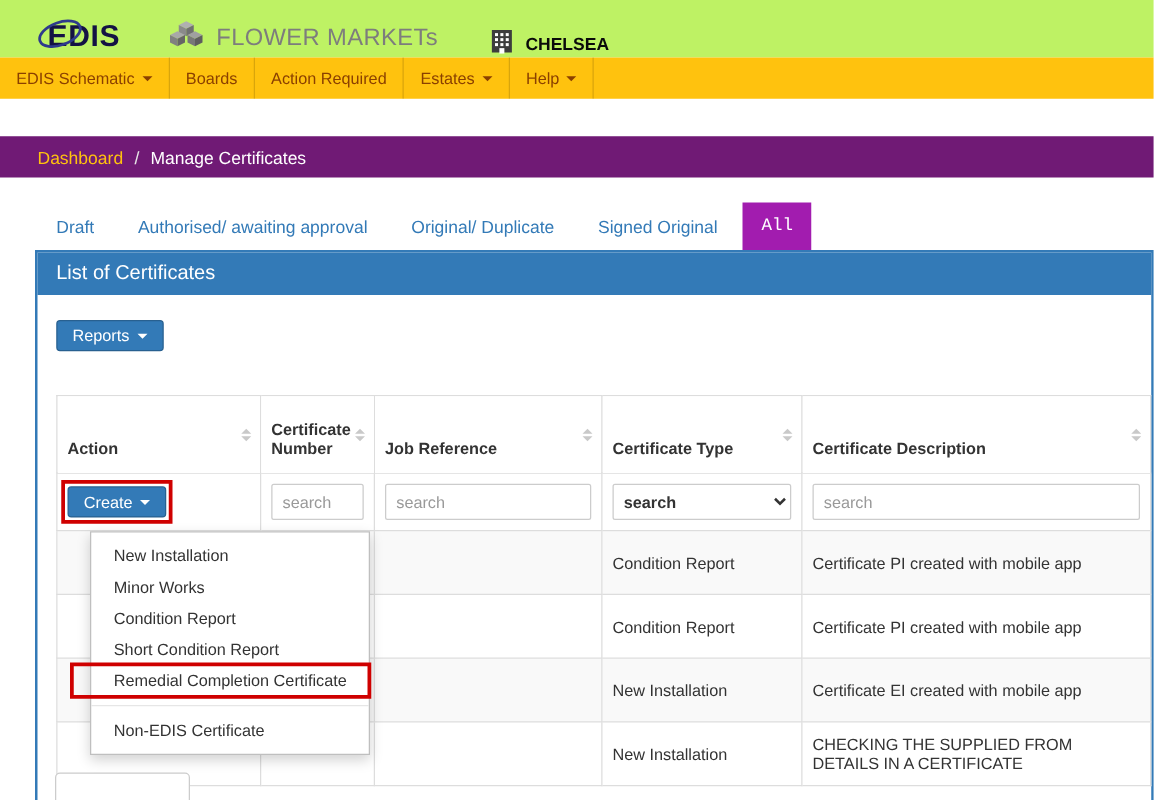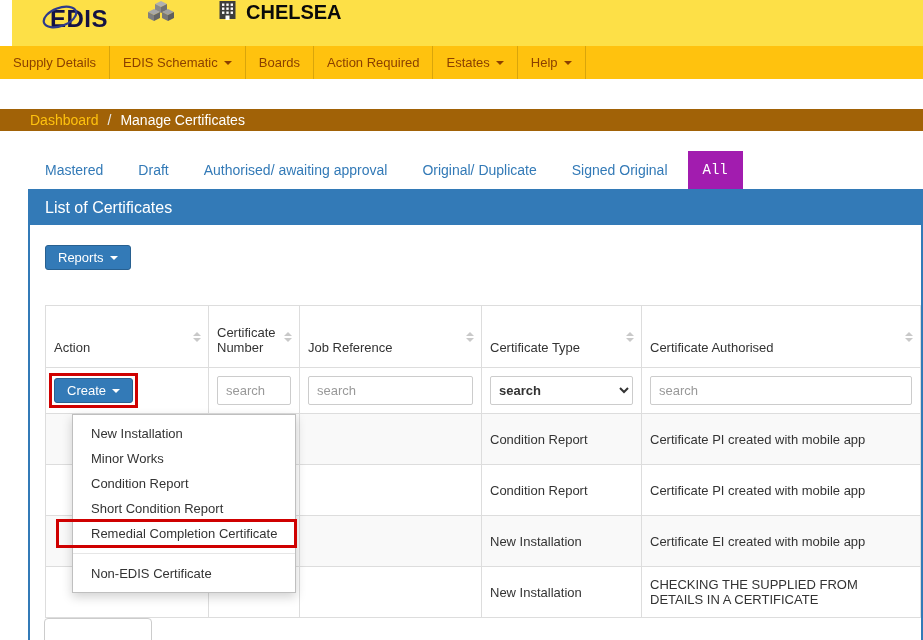--- a/index.html
+++ b/index.html
@@ -1,34 +1,34 @@
 <!DOCTYPE html>
 <html><head>
 <meta charset="utf-8">
 <style>
   * { margin:0; padding:0; box-sizing:border-box; }
   html,body { width:923px; height:640px; }
   body { overflow:hidden; position:relative; background:#fff;
          font-family:"Liberation Sans","DejaVu Sans",sans-serif; }
 
   
-  .topbar { height:46px; display:flex; align-items:flex-start; padding-left:30px; background:#fde047;margin-left:12px; }
+  .topbar { height:46px; display:flex; align-items:flex-end; padding-left:30px; background:#bef264; }
   .logo { margin-right:26px; display:flex; align-items:center; cursor:pointer; }
   .market { display:flex; align-items:center; gap:9px; color:#7d7d7d; font-size:19px; letter-spacing:.3px; }
-  .site { display:flex; align-items:center; gap:9px; margin-left:42px; color:#0a0a0a; font-weight:700; font-size:20px; }
+  .site { display:flex; align-items:center; gap:9px; margin-left:42px; color:#0a0a0a; font-weight:700; font-size:14px; }
 
   
   .mainnav { background:#ffc20e; height:33px; display:flex; font-size:13px; color:#8b4000; }
   .nav-item { padding:0 13px; display:flex; align-items:center; border-right:1px solid rgba(0,0,0,.15); cursor:pointer; white-space:nowrap; }
   .nav-item.annotated { outline:3px solid #cf0000; outline-offset:-2px; }
   .caret { width:0; height:0; border-left:4px solid transparent; border-right:4px solid transparent;
            border-top:4px solid currentColor; margin-left:6px; display:inline-block; }
 
   
-  .breadcrumb-bar { margin-top:30px; background:#a16207; height:22px; display:flex; align-items:center;
+  .breadcrumb-bar { margin-top:30px; background:#701a75; height:33px; display:flex; align-items:center;
                     padding-left:30px; font-size:14px; gap:9px; }
   .bc-link { color:#ffc20e; cursor:pointer; text-decoration:none; }
   .bc-sep { color:#e8e8e8; }
   .bc-current { color:#fff; }
 
   
   .tabs { display:flex; margin:20px 0 0 30px; }
   .tab { padding:11px 15px; margin-right:5px; color:#337ab7; font-size:14px; cursor:pointer; white-space:nowrap; }
   .tab.active { background:#a21caf; color:#fff;font-family:Liberation Mono, monospace; }
 
@@ -39,21 +39,21 @@
 
   .btn { display:inline-flex; align-items:center; background:#337ab7; color:#fff; border:1px solid #286090;
          border-radius:3px; padding:4px 12px; font-size:13px; cursor:pointer; font-family:inherit; }
   .btn .caret { border-top-color:#fff; }
   .red-wrap { display:inline-block; outline:3px solid #cf0000; outline-offset:2px; }
 
   
   .cert-table { width:100%; border-collapse:collapse; table-layout:fixed; margin-top:35px; }
   .cert-table th, .cert-table td { border:1px solid #ddd; }
   .cert-table thead th { height:62px; vertical-align:bottom; text-align:left; padding:8px 24px 12px 8px;
-                         font-size:13px; color:#333; position:relative; font-weight:400; cursor:pointer; background:#fff; }
+                         font-size:13px; color:#333; position:relative; font-weight:700; cursor:pointer; background:#fff; }
   .sort-icon { position:absolute; right:7px; top:50%; transform:translateY(-50%);
                display:flex; flex-direction:column; gap:2px; align-items:center; cursor:pointer; }
   .tri-up   { width:0; height:0; border-left:4px solid transparent; border-right:4px solid transparent; border-bottom:4px solid #c9c9c9; }
   .tri-down { width:0; height:0; border-left:4px solid transparent; border-right:4px solid transparent; border-top:4px solid #c9c9c9; }
 
   .filter-row td { padding:8px; background:#fff; }
   .filter-row td.action-cell { position:relative; }
   .filter-input { width:100%; border:1px solid #ccc; border-radius:2px; padding:6px 8px; font-size:13px;
                   color:#555; font-family:inherit; }
   .filter-input::placeholder { color:#999; }
@@ -92,20 +92,21 @@
         <polygon points="9,4 15,7 15,13 9,10" fill="#8a8a8a"></polygon>
         <polygon points="21,4 21,10 15,13 15,7" fill="#707070"></polygon>
         <polygon points="8,9 14,12 8,15 2,12" fill="#a8a8a8"></polygon>
         <polygon points="2,12 8,15 8,21 2,18" fill="#808080"></polygon>
         <polygon points="14,12 14,18 8,21 8,15" fill="#666666"></polygon>
         <polygon points="22,9 28,12 22,15 16,12" fill="#a0a0a0"></polygon>
         <polygon points="16,12 22,15 22,21 16,18" fill="#787878"></polygon>
         <polygon points="28,12 28,18 22,21 22,15" fill="#5e5e5e"></polygon>
       </svg>
     </span>
+    <span>FLOWER MARKETs</span>
   </div>
 
   <div class="site">
     <span>
       <svg width="19" height="20" viewBox="0 0 19 20">
         <rect x="1.5" y="1" width="16" height="18" fill="#3d3d3d"></rect>
         <g fill="#ffffff">
           <rect x="4" y="3.5" width="2.4" height="2.4"></rect>
             <rect x="8.3" y="3.5" width="2.4" height="2.4"></rect>
             <rect x="12.6" y="3.5" width="2.4" height="2.4"></rect>
@@ -118,23 +119,20 @@
           <rect x="7.5" y="15.5" width="4" height="4.5"></rect>
         </g>
       </svg>
     </span>
     <span>CHELSEA</span>
   </div>
 </header>
 
 <nav class="mainnav">
   <div class="nav-item">
-    <span>Supply Details</span>
-  </div>
-  <div class="nav-item">
     <span>EDIS Schematic</span>
     <span class="caret"></span>
   </div>
   <div class="nav-item">
     <span>Boards</span>
   </div>
   <div class="nav-item">
     <span>Action Required</span>
   </div>
   <div class="nav-item">
@@ -147,21 +145,20 @@
   </div>
 </nav>
 
 <div class="breadcrumb-bar">
   <a class="bc-link">Dashboard</a>
   <span class="bc-sep">/</span>
   <span class="bc-current">Manage Certificates</span>
 </div>
 
 <div class="tabs">
-  <div class="tab">Mastered</div>
   <div class="tab">Draft</div>
   <div class="tab">Authorised/ awaiting approval</div>
   <div class="tab">Original/ Duplicate</div>
   <div class="tab">Signed Original</div>
   <div class="tab active">All</div>
 </div>
 
 <section class="panel">
   <div class="panel-header">
     <span>List of Certificates</span>
@@ -205,21 +202,21 @@
               </span>
           </th>
           <th>
             <span>Certificate Type</span>
             <span class="sort-icon">
                 <span class="tri-up"></span>
                 <span class="tri-down"></span>
               </span>
           </th>
           <th>
-            <span>Certificate Authorised</span>
+            <span>Certificate Description</span>
             <span class="sort-icon">
                 <span class="tri-up"></span>
                 <span class="tri-down"></span>
               </span>
           </th>
         </tr>
       </thead>
       <tbody>
         <tr class="filter-row">
           <td class="action-cell">

